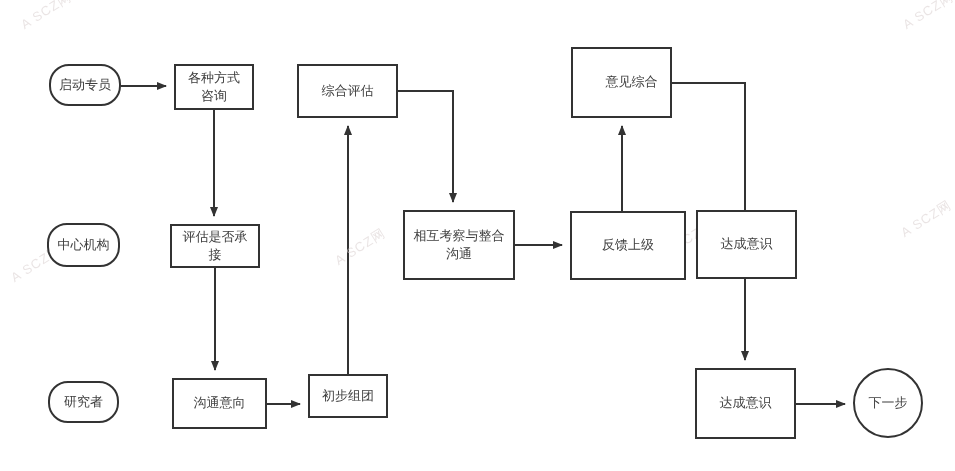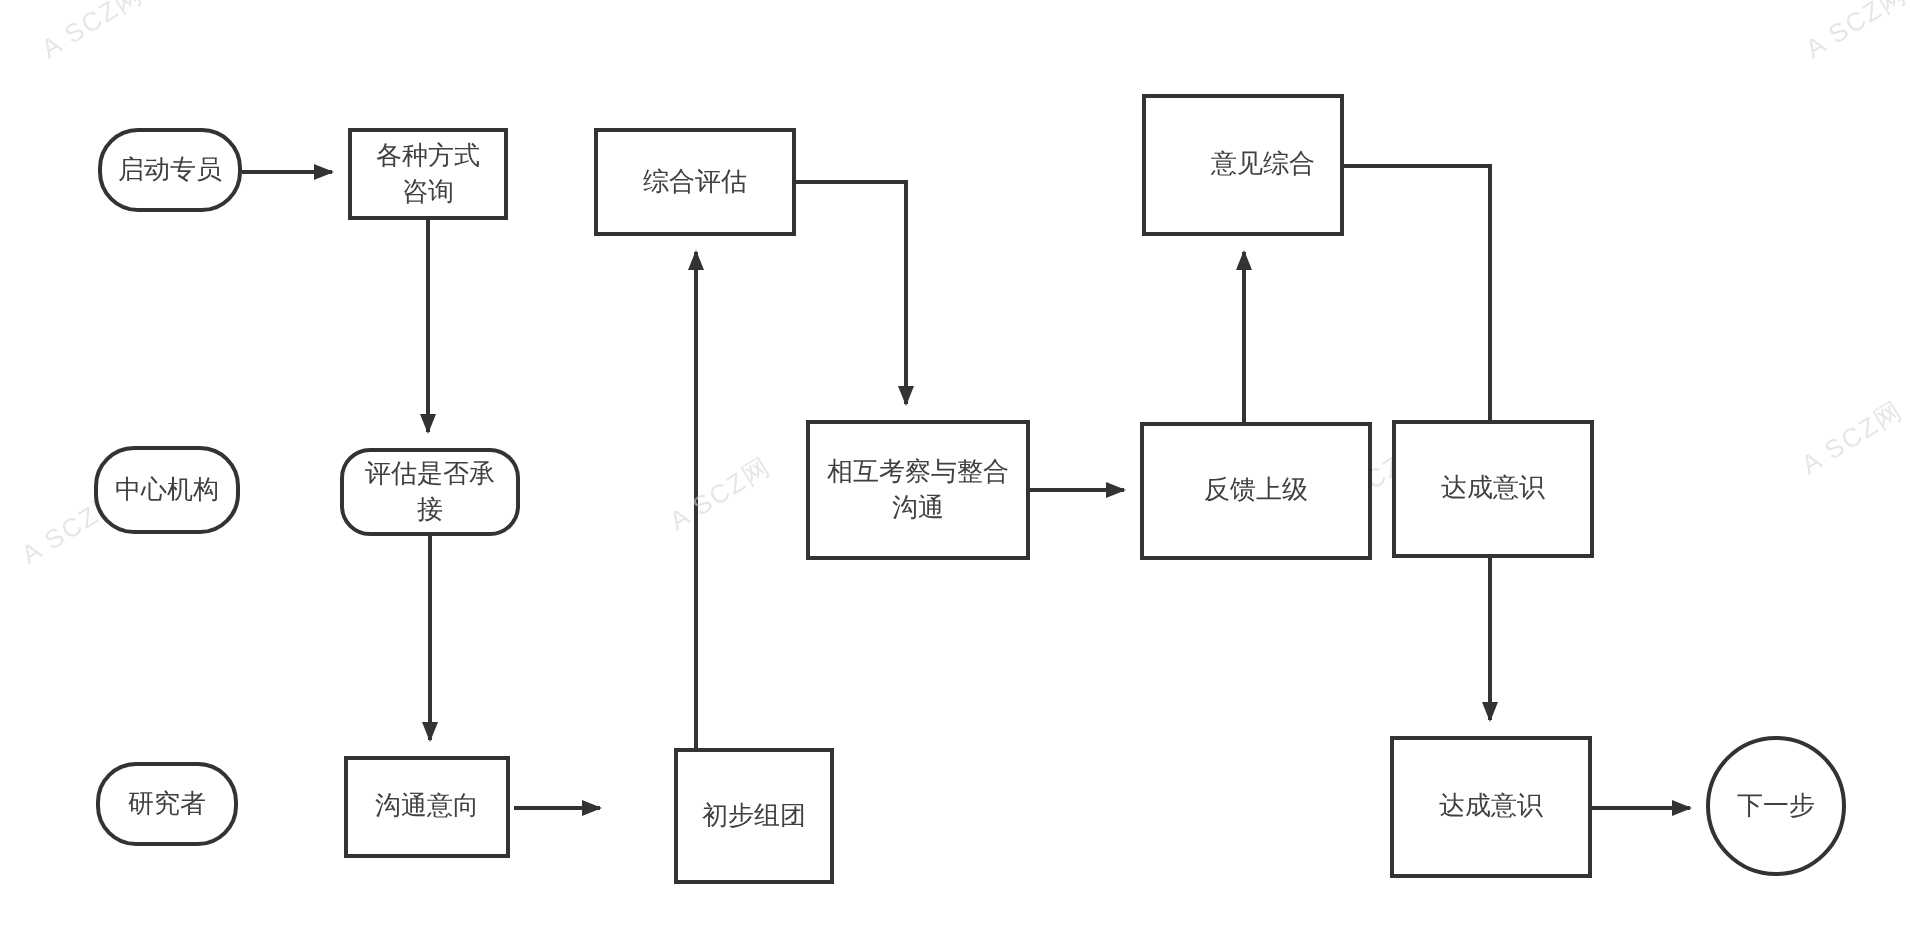--- a/index.html
+++ b/index.html
@@ -55,22 +55,22 @@
     </g>
   </svg>
 
   <div class="node lane" style="left:49px;top:64px;width:72px;height:42px;">启动专员</div>
   <div class="node lane" style="left:47px;top:223px;width:73px;height:44px;">中心机构</div>
   <div class="node lane" style="left:48px;top:381px;width:71px;height:42px;">研究者</div>
 
   <div class="node" style="left:174px;top:64px;width:80px;height:46px;">各种方式咨询</div>
   <div class="node" style="left:297px;top:64px;width:101px;height:54px;">综合评估</div>
   <div class="node" style="left:571px;top:47px;width:101px;height:71px;padding-left:28px;">意见综合</div>
-  <div class="node" style="left:170px;top:224px;width:90px;height:44px;border-radius:15px;">评估是否承接</div>
+  <div class="node" style="left:170px;top:224px;width:90px;height:44px;">评估是否承接</div>
   <div class="node" style="left:403px;top:210px;width:112px;height:70px;">相互考察与整合沟通</div>
   <div class="node" style="left:570px;top:211px;width:116px;height:69px;">反馈上级</div>
   <div class="node" style="left:696px;top:210px;width:101px;height:69px;">达成意识</div>
-  <div class="node" style="left:172px;top:378px;width:83px;height:51px;">沟通意向</div>
-  <div class="node" style="left:308px;top:374px;width:80px;height:68px;margin-left:29px;">初步组团</div>
+  <div class="node" style="left:172px;top:378px;width:95px;height:51px;">沟通意向</div>
+  <div class="node" style="left:308px;top:374px;width:80px;height:44px;">初步组团</div>
   <div class="node" style="left:695px;top:368px;width:101px;height:71px;">达成意识</div>
   <div class="node circle" style="left:853px;top:368px;width:70px;height:70px;">下一步</div>
 
 </div>
 
 </body></html>

